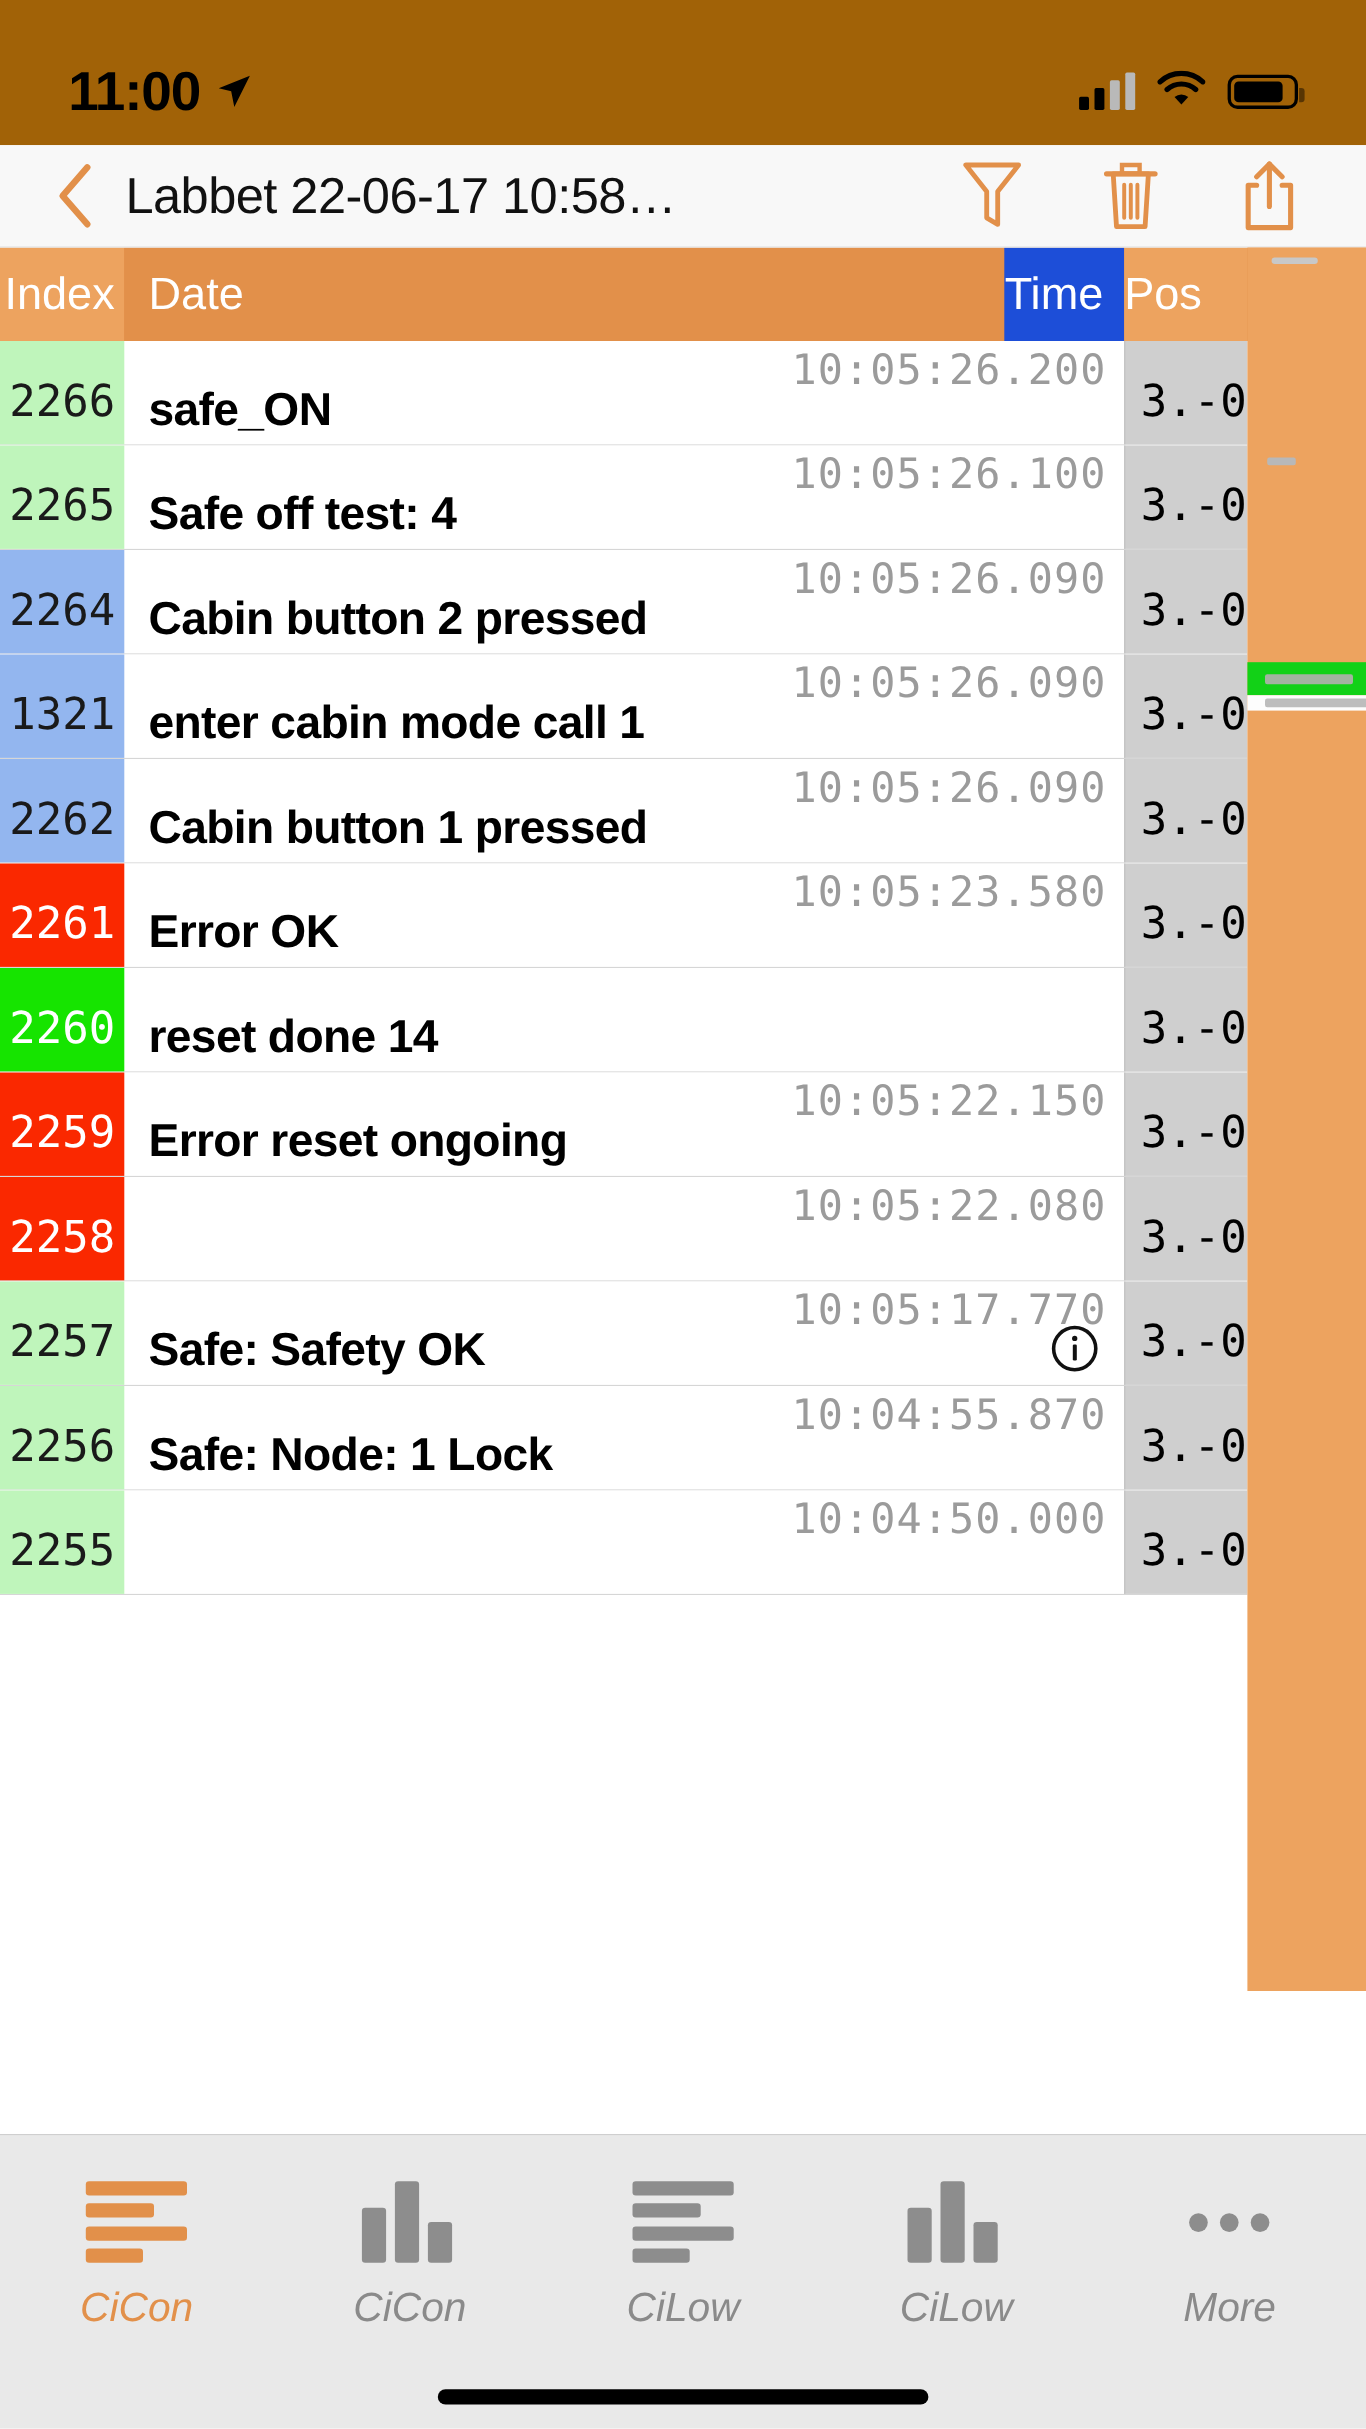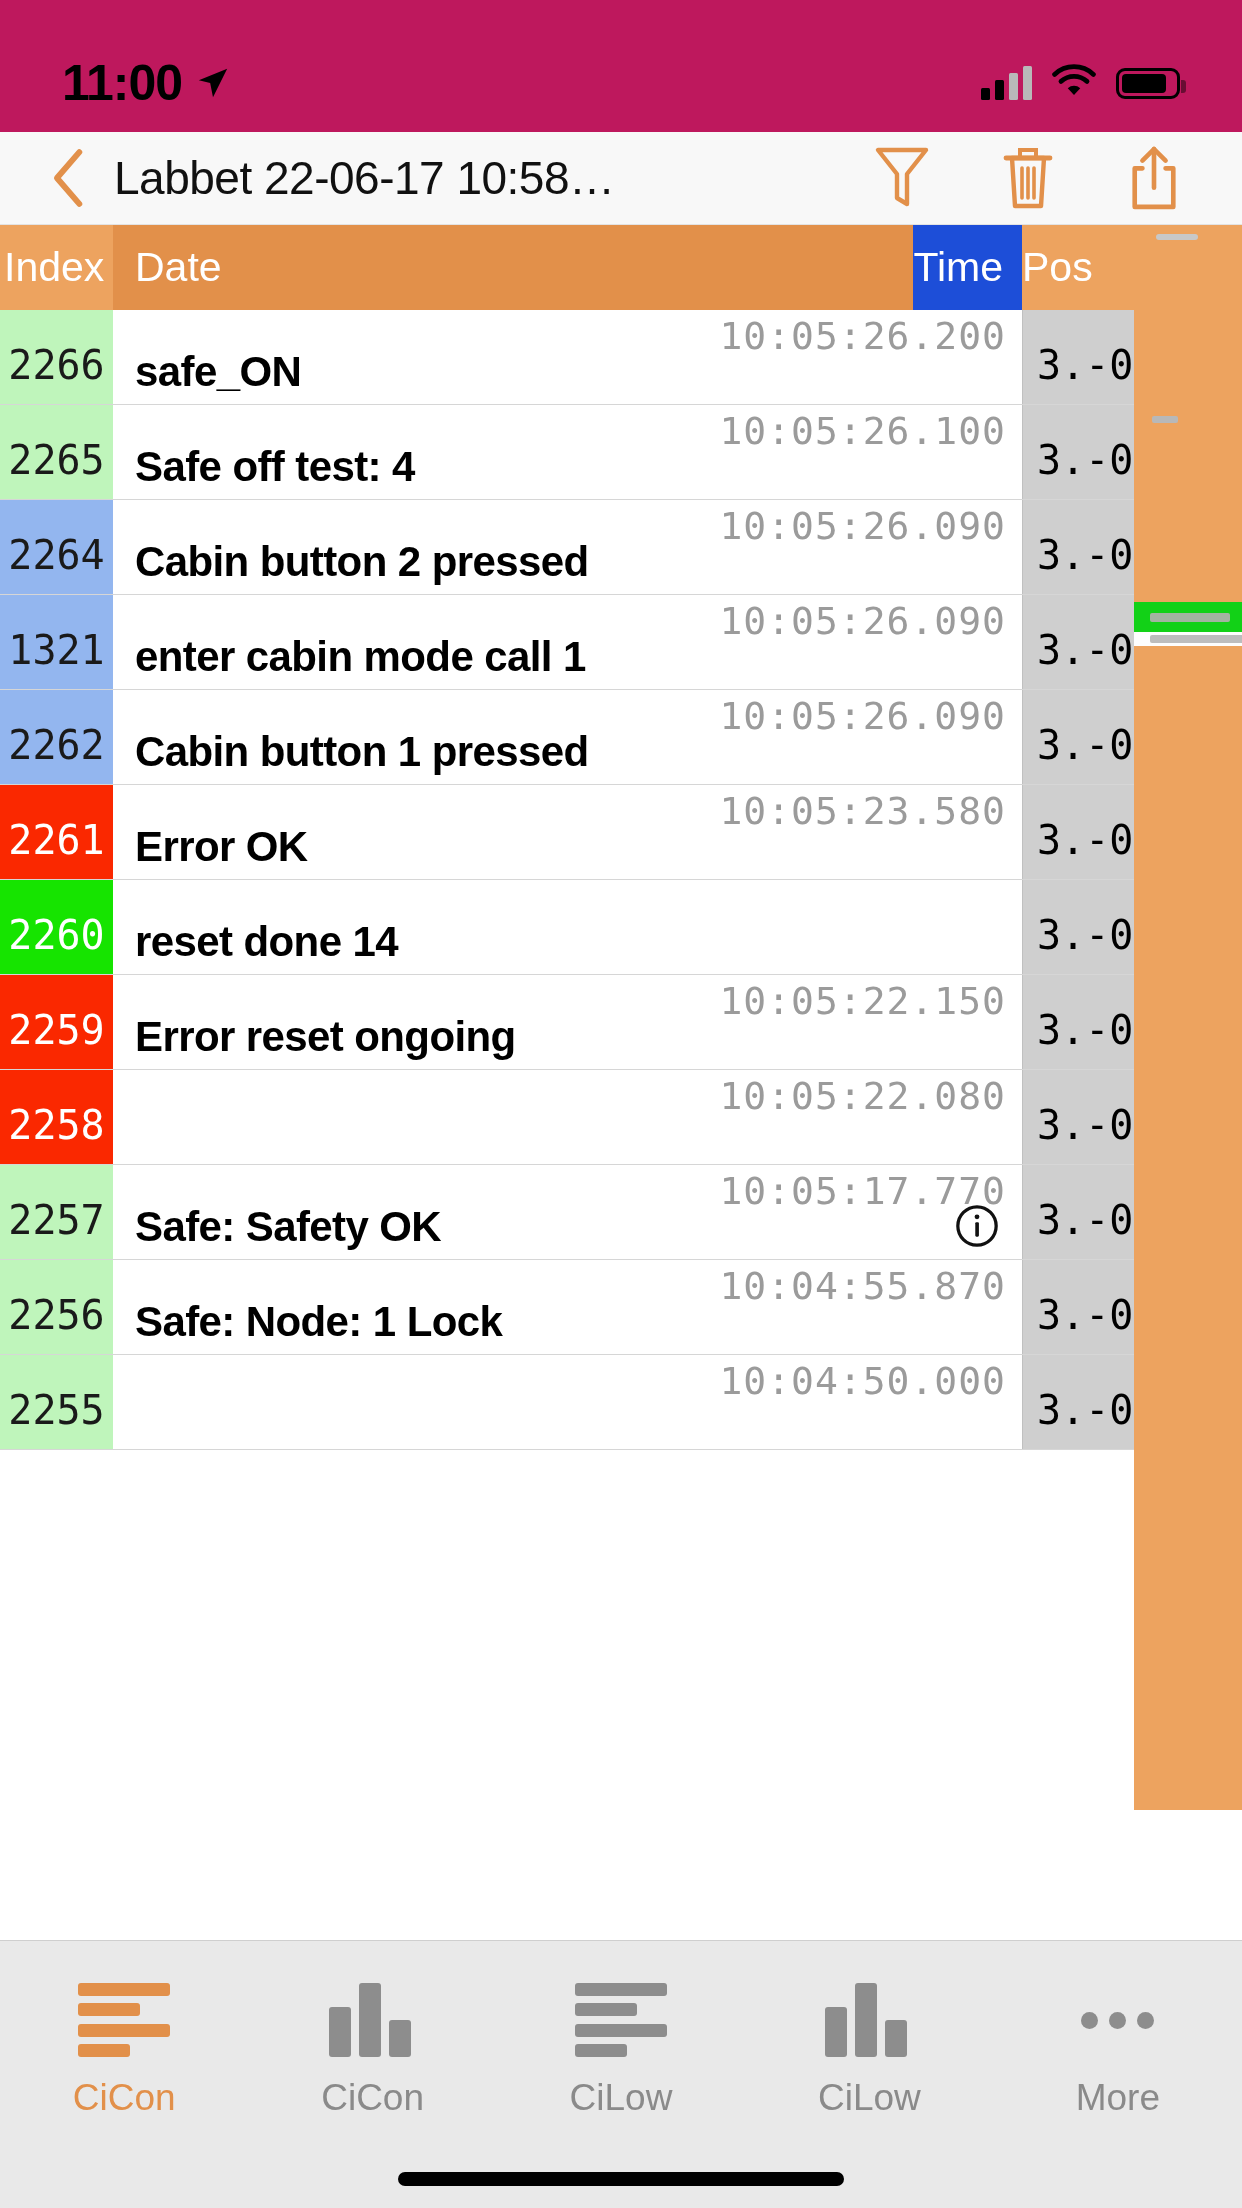--- a/index.html
+++ b/index.html
@@ -3,21 +3,21 @@
 <meta charset="utf-8">
 <style>
   * { margin:0; padding:0; box-sizing:border-box; }
   html,body { width:1242px; height:2208px; background:#ffffff; overflow:hidden; }
   body { font-family:"Liberation Sans", sans-serif; }
 
   #app { position:relative; width:1242px; height:2208px; background:#ffffff; }
 
   
   .statusbar{
-    position:relative; height:132px; background:#be185d;
+    position:relative; height:132px; background:#a16207;
     display:flex; align-items:center; justify-content:space-between;
     padding:34px 58px 0 62px;
   }
   .sb-left{ display:flex; align-items:center; gap:14px; }
   .sb-time{ font-size:50px; font-weight:600; letter-spacing:-1px; color:#000; }
   .sb-loc{ width:34px; height:34px; }
   .sb-right{ display:flex; align-items:center; gap:20px; padding-right:4px; }
 
   .cellular{ display:flex; align-items:flex-end; gap:5px; height:34px; }
   .cellular i{ display:block; width:9px; background:#000; border-radius:1.5px; }
@@ -78,21 +78,21 @@
                                background:#a3b3a0; border-radius:2px; }
   .sidepanel .whitebar{ position:absolute; left:0; right:0; height:14px; background:#fdfdfd; }
   .sidepanel .whitebar .inner{ position:absolute; left:16px; width:140px; top:3px; height:8px;
                                background:#bdbdbd; border-radius:2px; }
 
   
   .tabbar{ position:absolute; left:0; bottom:0; width:1242px; height:268px; background:#e9e9e9;
            border-top:1px solid #cfcfcf; }
   .tabs{ display:flex; height:195px; }
   .tab{ flex:1; display:flex; flex-direction:column; align-items:center; justify-content:flex-start;
-        padding-top:42px; gap:20px; }
+        padding-top:42px; gap:20px;font-style:italic; }
   .tab .label{ font-size:37px; color:#8a8a8a; }
   .tab.active .label{ color:#e2904a; }
   .icon-list{ width:92px; height:74px; display:flex; flex-direction:column; justify-content:space-between; }
   .icon-list span{ display:block; height:13px; border-radius:3px; background:#8d8d8d; }
   .tab.active .icon-list span{ background:#e2904a; }
   .icon-list span:nth-child(1){ width:92px; }
   .icon-list span:nth-child(2){ width:62px; }
   .icon-list span:nth-child(3){ width:92px; }
   .icon-list span:nth-child(4){ width:52px; }
   .icon-bars{ width:88px; height:74px; display:flex; align-items:flex-end; gap:8px; }

